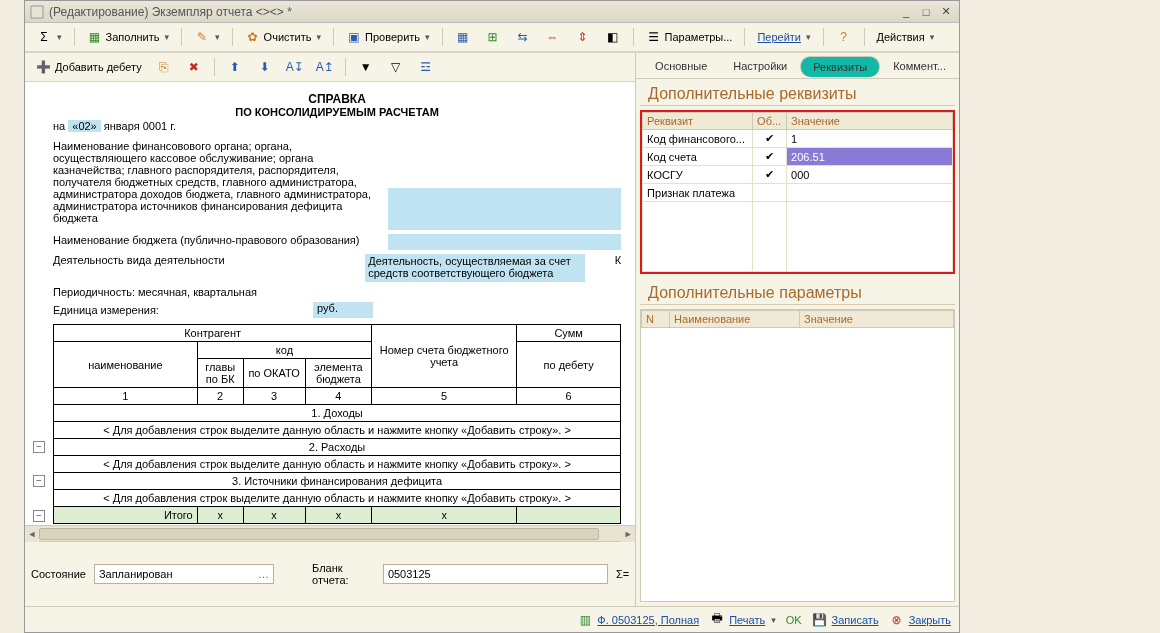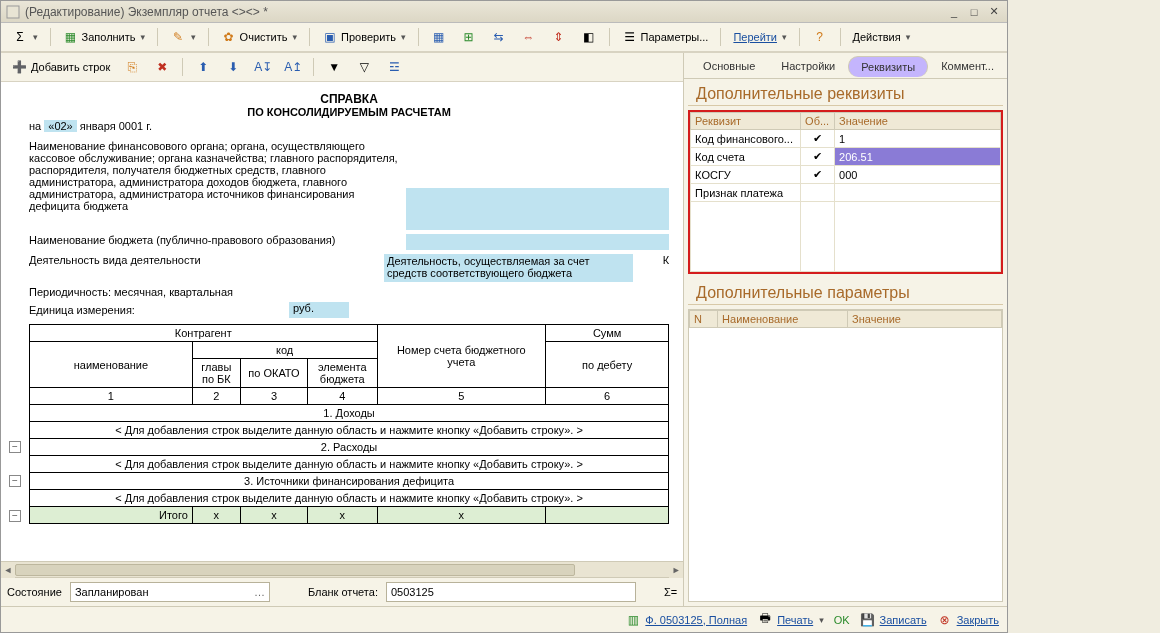--- a/index.html
+++ b/index.html
@@ -1,17 +1,17 @@
 <!DOCTYPE html>
 <html><head>
 <meta charset="utf-8">
 <style>
   * { box-sizing: border-box; }
   html,body { margin:0; padding:0; font-family: Arial, sans-serif; font-size:11px; color:#000; background:#f0ede0; }
-  .window { width:1008px; height:633px; background:#f6f3e7; border:1px solid #999; display:flex; flex-direction:column; }
+  .window { width:936px; height:633px; background:#f6f3e7; border:1px solid #999; display:flex; flex-direction:column;margin-left:24px; }
   
   .titlebar { height:22px; background:linear-gradient(#eae6d8,#dcd7c5); display:flex; align-items:center; padding:0 4px; border-bottom:1px solid #bbb; }
   .titlebar .title { flex:1; font-size:12px; color:#555; padding-left:4px; }
   .winbtn { width:18px; height:16px; margin-left:2px; display:flex; align-items:center; justify-content:center; color:#444; }
   
   .toolbar { display:flex; align-items:center; padding:3px 6px; gap:4px; background:#f6f3e7; border-bottom:1px solid #d8d3c2; flex-wrap:nowrap; }
   .tbtn { padding:2px 4px; display:inline-flex; align-items:center; gap:3px; border:1px solid transparent; border-radius:3px; cursor:pointer; }
   .tsep { width:1px; height:18px; background:#cfcab6; margin:0 3px; }
   .icon { width:16px; height:16px; display:inline-flex; align-items:center; justify-content:center; font-size:12px; }
   .icon svg { width:14px; height:14px; }
@@ -32,27 +32,27 @@
   .header-row { display:flex; align-items:flex-start; margin-bottom:4px; }
   .header-label { font-size:11px; }
   .header-field { background:#bfe3f0; min-height:16px; }
   table.reptable { border-collapse:collapse; width:100%; margin-top:6px; }
   table.reptable th, table.reptable td { border:1px solid #000; font-size:11px; padding:2px 4px; text-align:center; font-weight:normal; }
   .section-row td { background:#fff; text-align:left; }
   .addhint td { text-align:center; font-style:normal; }
   .itog td { background:#ddeed3; }
   .tree-marker { position:absolute; left:8px; width:12px; height:12px; border:1px solid #888; background:#fff; font-size:10px; line-height:10px; text-align:center; color:#555;}
   
-  .leftbottom { display:flex; align-items:center; padding:4px 6px; gap:8px; border-top:1px solid #cfcab6; background:#f6f3e7;}
+  .leftbottom { display:flex; align-items:center; padding:20px 6px; gap:8px; border-top:1px solid #cfcab6; background:#f6f3e7;}
   .field { background:#fff; border:1px solid #b8b29a; height:20px; padding:1px 4px; display:flex; align-items:center; }
   .field .sel { margin-left:auto; color:#666; }
   
   .tabs { display:flex; align-items:center; height:26px; padding-left:6px; gap:0; border-bottom:1px solid #cfcab6; }
   .tab { padding:4px 12px 4px; font-size:11px; color:#333; border:1px solid transparent; border-bottom:none; border-radius:4px 4px 0 0; cursor:pointer;}
-  .tab.active { background:#c4b5fd; border-color:#cfcab6; position:relative; top:1px;border-radius:10px; }
+  .tab.active { background:#14b8a6; border-color:#cfcab6; position:relative; top:1px;border-radius:10px; }
   .rightbody { flex:1; overflow:auto; background:#f6f3e7; padding:0; display:flex; flex-direction:column;}
   .group-title { color:#a86a2a; font-size:16px; padding:6px 8px 2px; }
   .group-title.underline { border-bottom:1px solid #d8c9a8; margin:0 4px;}
   .reqtable { border:2px solid #d41c1c; margin:4px; background:#fff;}
   .reqtable table { border-collapse:collapse; width:100%; }
   .reqtable th { background:#efe9d6; border:1px solid #cfcab6; font-weight:normal; font-size:11px; padding:2px 4px; text-align:left; color:#a86a2a;}
   .reqtable td { border:1px solid #e5e0cc; font-size:11px; padding:2px 4px; height:18px;}
   .reqtable tr.selected td.val { background:#8a7bd6; color:#fff; }
   .reqtable td.chk { text-align:center; width:34px; }
   .paramtable { margin:4px; background:#fff; border:1px solid #cfcab6; flex:1;}
@@ -159,21 +159,21 @@
       </span>
   </div>
 
   <div class="main">
 
     <div class="leftpane">
 
       <div class="subtoolbar">
         <span class="tbtn">
           <span class="icon green">➕</span>
-          <span>Добавить строк</span>
+          <span>Добавить дебету</span>
         </span>
         <span class="tbtn">
             <span class="icon orange">⎘</span>
           </span>
         <span class="tbtn">
             <span class="icon red">✖</span>
           </span>
         <span class="tsep"></span>
         <span class="tbtn">
             <span class="icon blue">⬆</span>

